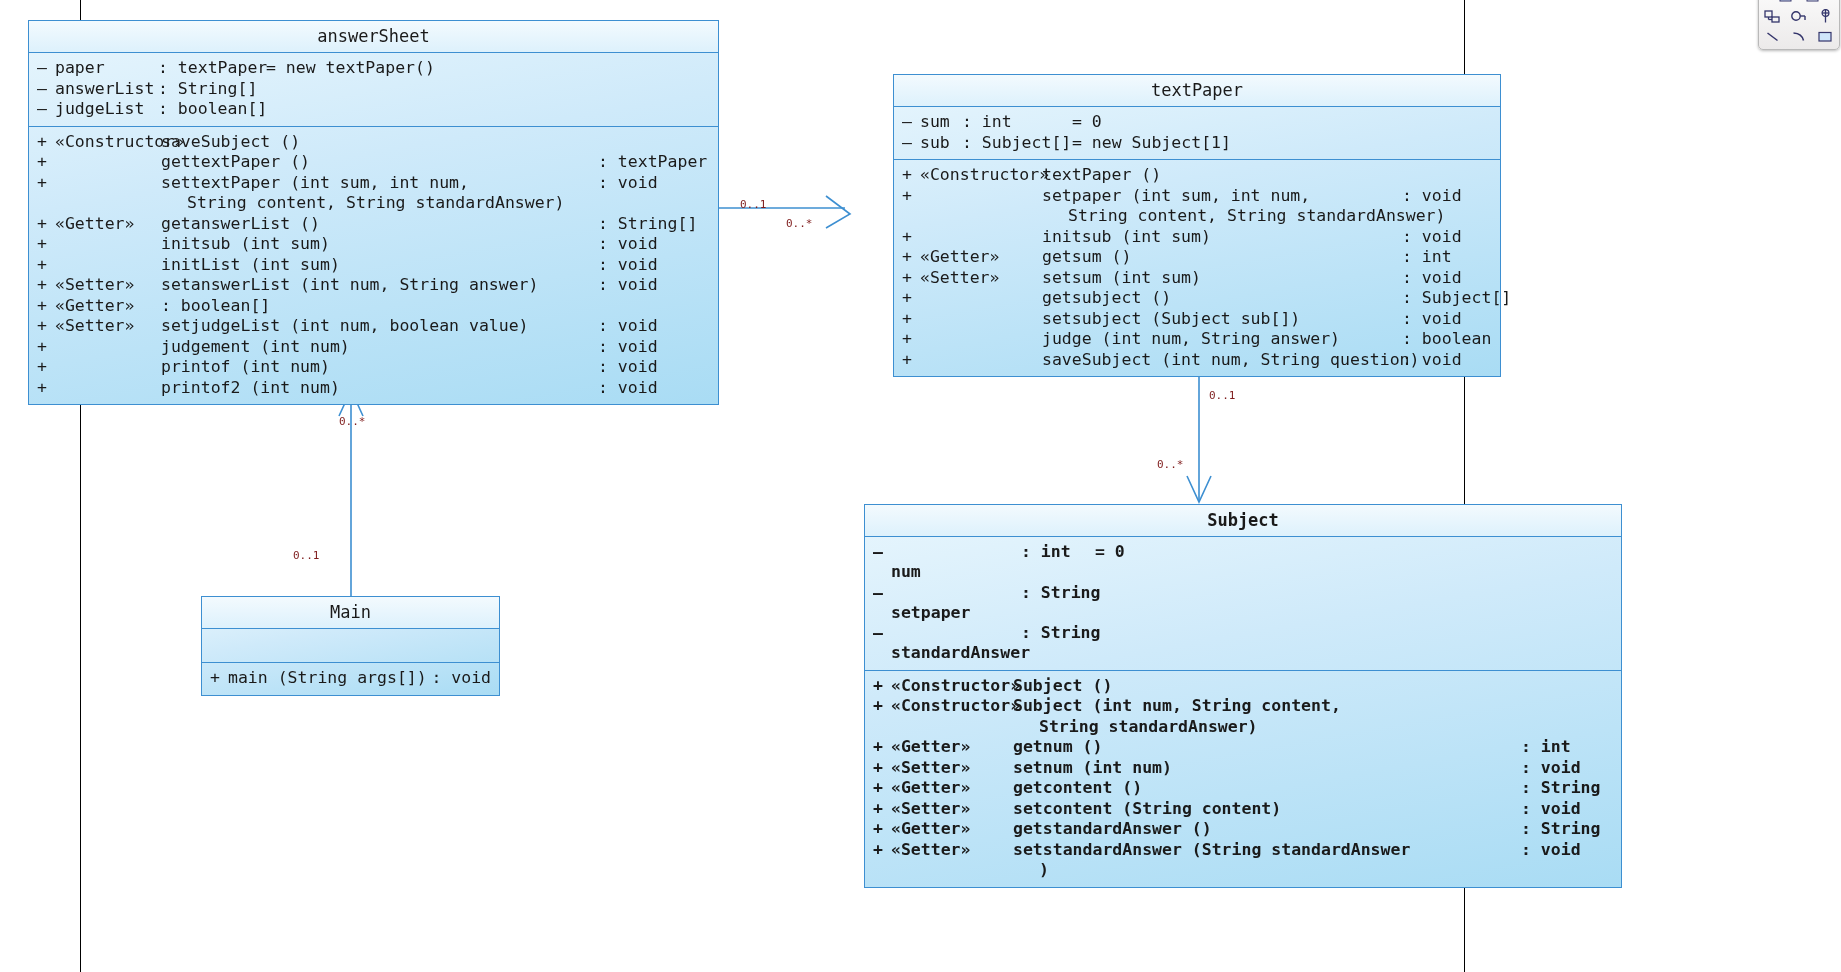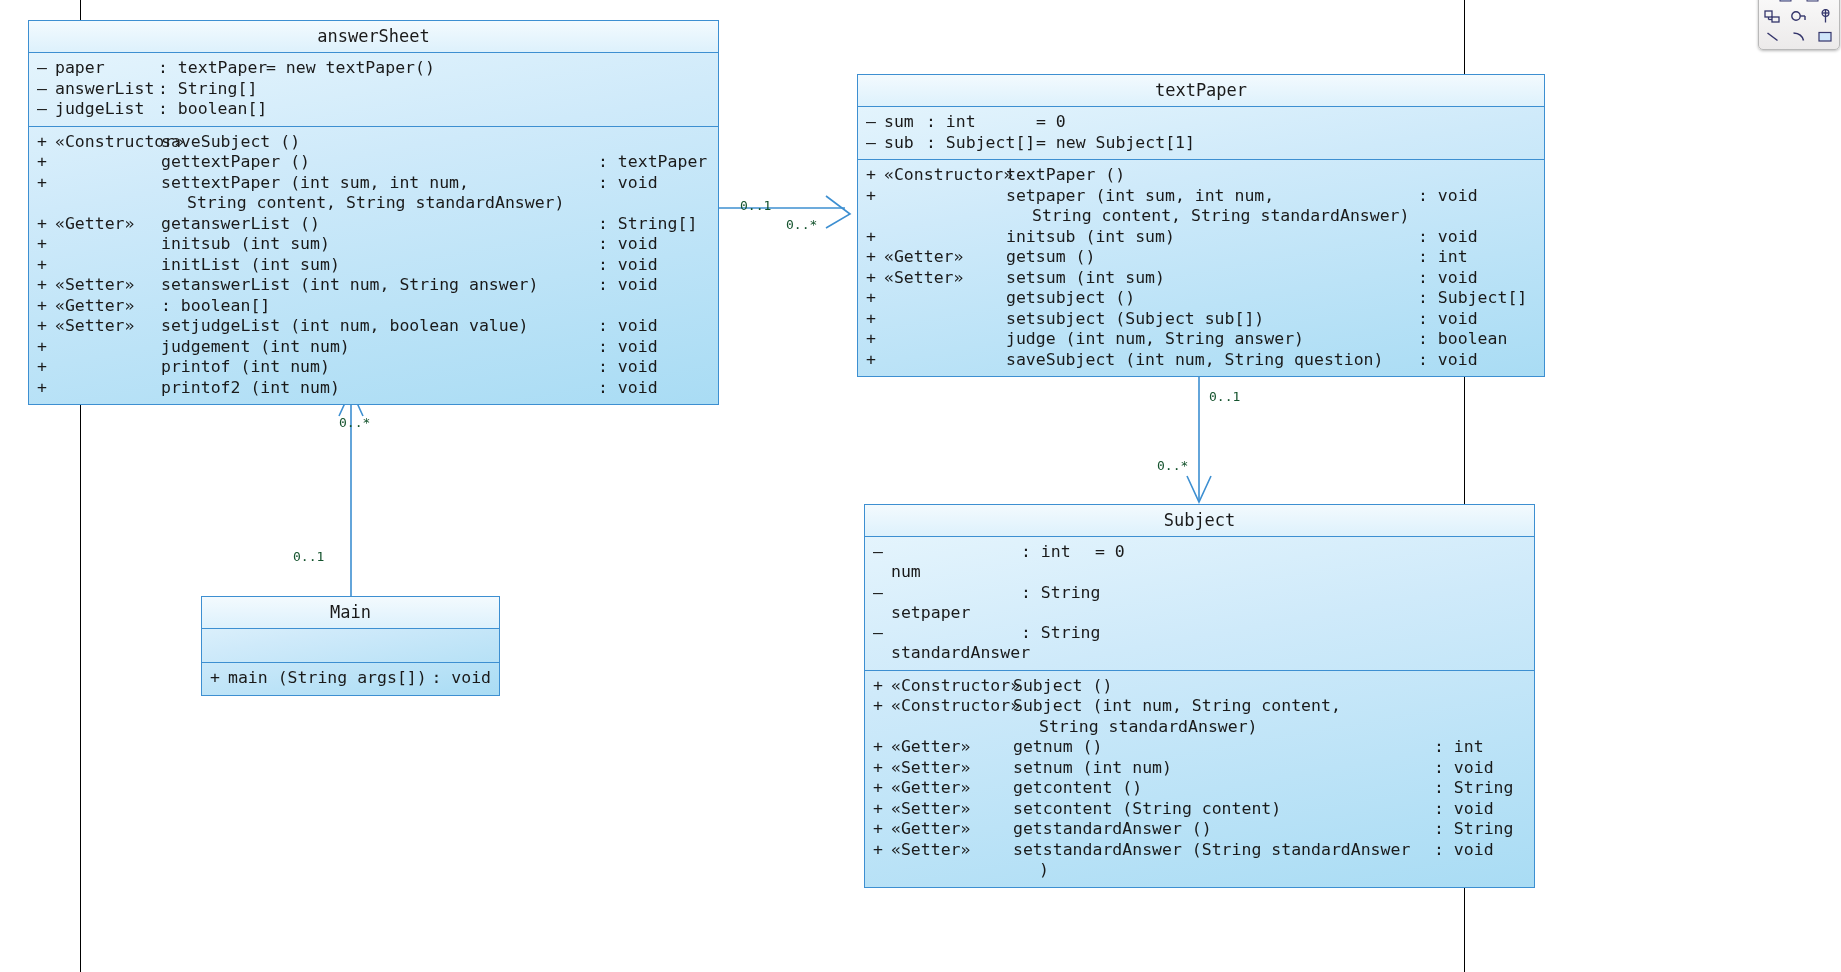--- a/index.html
+++ b/index.html
@@ -41,21 +41,21 @@
   .cS .sig{min-width:380px;}
   .cS .rtype{width:92px;}
   .cS .attr .aname{display:inline-block;width:130px;margin-top:20px;}
   .cS .attr .atype{display:inline-block;width:74px;}
 
   .cM .sig{min-width:0;}
   .cM .row{justify-content:flex-start;}
 
   .cont{padding-left:26px;}
 
-  .mult{position:absolute;font-size:13px;color:#14532d;white-space:nowrap;}
+  .mult{position:absolute;font-size:11px;color:#7f1d1d;white-space:nowrap;}
 
   svg.wires{position:absolute;left:0;top:0;width:1841px;height:972px;
             pointer-events:none;overflow:visible;}
 
   .palette{position:absolute;border:1px solid #b9b9b9;border-radius:5px;
            background:linear-gradient(180deg,#fdfdfd,#eceaea);
            box-shadow:0 1px 3px rgba(0,0,0,.28);padding:3px 4px;}
   .palette .prow{display:flex;gap:7px;align-items:center;justify-content:center;height:20px;}
   .palette .tool{width:20px;height:18px;display:flex;align-items:center;justify-content:center;}
 </style>
@@ -101,41 +101,41 @@
       <div class="row meth"><span class="vis">+</span><span class="stereo"></span><span class="sig">initList (int sum)</span><span class="rtype">: void</span></div>
       <div class="row meth"><span class="vis">+</span><span class="stereo">«Setter»</span><span class="sig">setanswerList (int num, String answer)</span><span class="rtype">: void</span></div>
       <div class="row meth"><span class="vis">+</span><span class="stereo">«Getter»</span><span class="rtype">: boolean[]</span></div>
       <div class="row meth"><span class="vis">+</span><span class="stereo">«Setter»</span><span class="sig">setjudgeList (int num, boolean value)</span><span class="rtype">: void</span></div>
       <div class="row meth"><span class="vis">+</span><span class="stereo"></span><span class="sig">judgement (int num)</span><span class="rtype">: void</span></div>
       <div class="row meth"><span class="vis">+</span><span class="stereo"></span><span class="sig">printof (int num)</span><span class="rtype">: void</span></div>
       <div class="row meth"><span class="vis">+</span><span class="stereo"></span><span class="sig">printof2 (int num)</span><span class="rtype">: void</span></div>
     </div>
 </div>
 
-<div class="uml-class cB" style="left:857px;top:74px;width:688px;">
+<div class="uml-class cB" style="left:893px;top:74px;width:608px;">
   <div class="cname">textPaper</div>
   <div class="compartment" id="aB">
       <div class="row attr"><span class="vis">–</span><span class="aname">sum</span><span class="atype">: int</span><span>= 0</span></div>
       <div class="row attr"><span class="vis">–</span><span class="aname">sub</span><span class="atype">: Subject[]</span><span>= new Subject[1]</span></div>
     </div>
   <div class="compartment" id="mB">
       <div class="row meth"><span class="vis">+</span><span class="stereo">«Constructor»</span><span class="sig">textPaper ()</span><span class="rtype"></span></div>
       <div class="row meth"><span class="vis">+</span><span class="stereo"></span><span class="sig">setpaper (int sum, int num,</span><span class="rtype">: void</span></div>
       <div class="row"><span class="vis"> </span><span class="stereo"></span><span class="sig cont">String content, String standardAnswer)</span></div>
       <div class="row meth"><span class="vis">+</span><span class="stereo"></span><span class="sig">initsub (int sum)</span><span class="rtype">: void</span></div>
       <div class="row meth"><span class="vis">+</span><span class="stereo">«Getter»</span><span class="sig">getsum ()</span><span class="rtype">: int</span></div>
       <div class="row meth"><span class="vis">+</span><span class="stereo">«Setter»</span><span class="sig">setsum (int sum)</span><span class="rtype">: void</span></div>
       <div class="row meth"><span class="vis">+</span><span class="stereo"></span><span class="sig">getsubject ()</span><span class="rtype">: Subject[]</span></div>
       <div class="row meth"><span class="vis">+</span><span class="stereo"></span><span class="sig">setsubject (Subject sub[])</span><span class="rtype">: void</span></div>
       <div class="row meth"><span class="vis">+</span><span class="stereo"></span><span class="sig">judge (int num, String answer)</span><span class="rtype">: boolean</span></div>
       <div class="row meth"><span class="vis">+</span><span class="stereo"></span><span class="sig">saveSubject (int num, String question)</span><span class="rtype">: void</span></div>
     </div>
 </div>
 
-<div class="uml-class cS" style="left:864px;top:504px;width:671px;">
+<div class="uml-class cS" style="left:864px;top:504px;width:758px;font-weight:bold;">
   <div class="cname">Subject</div>
   <div class="compartment" id="aS">
       <div class="row attr"><span class="vis">–</span><span class="aname">num</span><span class="atype">: int</span><span>= 0</span></div>
       <div class="row attr"><span class="vis">–</span><span class="aname">setpaper</span><span class="atype">: String</span><span></span></div>
       <div class="row attr"><span class="vis">–</span><span class="aname">standardAnswer</span><span class="atype">: String</span><span></span></div>
     </div>
   <div class="compartment" id="mS">
       <div class="row meth"><span class="vis">+</span><span class="stereo">«Constructor»</span><span class="sig">Subject ()</span><span class="rtype"></span></div>
       <div class="row meth"><span class="vis">+</span><span class="stereo">«Constructor»</span><span class="sig">Subject (int num, String content,</span><span class="rtype"></span></div>
       <div class="row"><span class="vis"> </span><span class="stereo"></span><span class="sig cont">String standardAnswer)</span></div>

